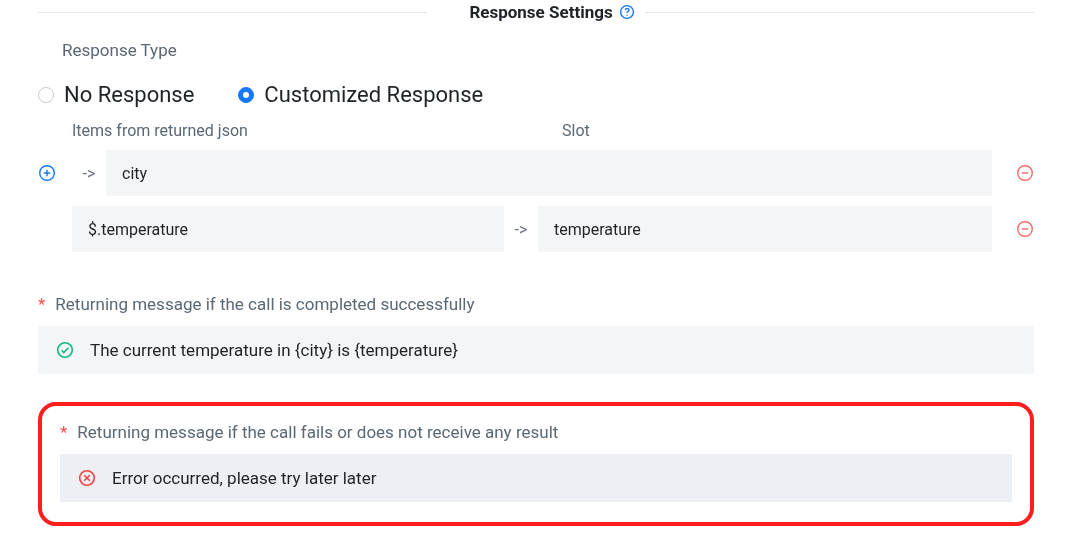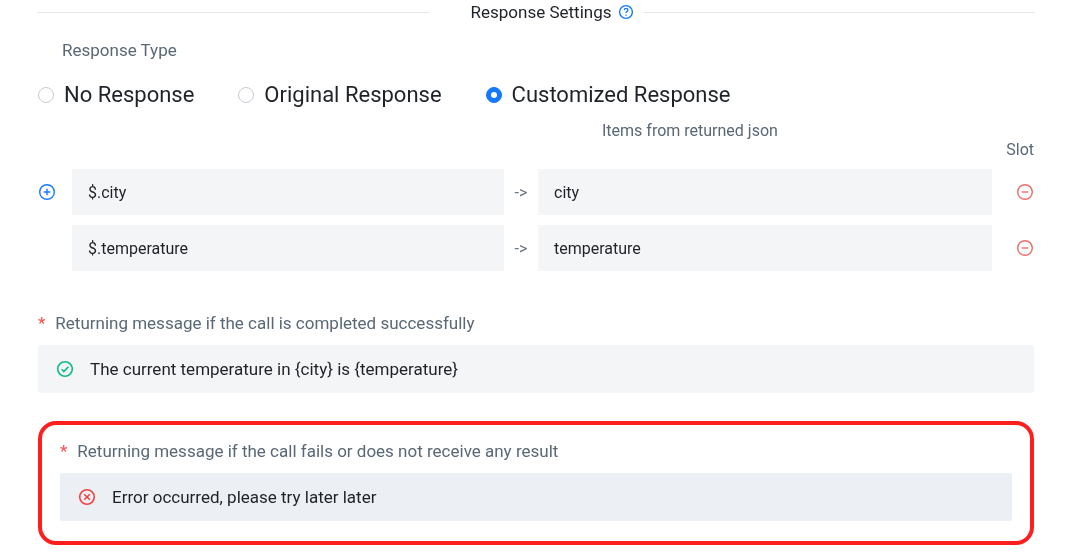--- a/index.html
+++ b/index.html
@@ -21,38 +21,38 @@
     font-size:16px;
     color:var(--text);
     width:1072px;
     background:#fff;
   }
   .wrap{padding:0 38px 24px 38px;}
   .legend-row{
     display:flex;align-items:center;gap:10px;margin-top:2px;
   }
   .hr{flex:1;height:1px;background:var(--border);}
-  .legend-title{font-weight:400;font-size:17px;color:#1f2328;display:flex;align-items:center;gap:6px;margin-left:32px;}
+  .legend-title{font-weight:700;font-size:17px;color:#1f2328;display:flex;align-items:center;gap:6px;margin-left:32px;}
   .help-icon{display:inline-flex;width:16px;height:16px;}
   .section-label{color:var(--muted);font-size:17px;margin-top:18px;margin-left:24px;}
   .radios{display:flex;gap:44px;margin-top:22px;align-items:center;}
   .radio{display:flex;align-items:center;gap:10px;cursor:pointer;}
   .radio .ctrl{
     width:16px;height:16px;border-radius:50%;
     border:1.5px solid #c7ccd4;display:inline-flex;align-items:center;justify-content:center;box-sizing:border-box;
   }
   .radio.selected .ctrl{border-color:var(--blue);background:var(--blue);}
   .radio.selected .ctrl::after{content:"";width:6px;height:6px;border-radius:50%;background:#fff;display:block;}
   .radio .lbl{font-size:22px;color:#1f2328;}
   .parse-row{display:flex;align-items:baseline;gap:10px;margin-top:46px;}
   .parse-row .main{font-size:17px;color:#2b2f33;}
   .parse-row .sub{font-size:14px;color:#8a93a0;}
   .parse-row a{color:var(--blue2);text-decoration:none;font-size:14px;}
   .table{margin-top:14px;}
-  .thead{display:flex;align-items:flex-end;margin-left:34px;flex-direction:column;}
+  .thead{display:flex;align-items:flex-end;margin-left:34px;}
   .thead .col-left{width:432px;color:var(--muted);font-size:16px;}
   .thead .col-arrow{width:34px;}
   .thead .col-right{flex:1;color:var(--muted);font-size:16px;margin-left:24px;}
   .trow{display:flex;align-items:center;margin-top:10px;}
   .trow .lead{width:34px;display:flex;align-items:center;justify-content:flex-start;}
   .cell{height:46px;background:var(--panel);display:flex;align-items:center;padding:0 16px;font-size:16px;color:#1f2328;}
   .cell.left{width:400px;}
   .arrow{width:34px;text-align:center;color:#6b7280;font-size:16px;}
   .cell.right{flex:1;}
   .tail{width:36px;display:flex;align-items:center;justify-content:flex-end;padding-left:6px;}
@@ -94,24 +94,20 @@
     <div class="hr"></div>
   </div>
 
   <div class="section-label">Response Type</div>
 
   <div class="radios">
     <div class="radio">
       <span class="ctrl"></span>
       <span class="lbl">No Response</span>
     </div>
-    <div class="radio">
-      <span class="ctrl"></span>
-      <span class="lbl">Original Response</span>
-    </div>
     <div class="radio selected">
       <span class="ctrl"></span>
       <span class="lbl">Customized Response</span>
     </div>
   </div>
 
 
   <div class="table">
     <div class="thead">
       <div class="col-left">Items from returned json</div>
@@ -121,23 +117,20 @@
 
     <div class="trow">
       <div class="lead">
         <span class="circ-btn">
           <svg viewBox="0 0 18 18" width="18" height="18" fill="none" stroke="#1677ff" stroke-width="1.4">
             <circle cx="9" cy="9" r="7.3"></circle>
               <path d="M9 5.7v6.6M5.7 9h6.6"></path>
           </svg>
         </span>
       </div>
-      <div class="cell left">
-          <span>$.city</span>
-        </div>
       <div class="arrow">-&gt;</div>
       <div class="cell right">
           <span>city</span>
         </div>
       <div class="tail">
         <span class="circ-btn">
           <svg viewBox="0 0 18 18" width="18" height="18" fill="none" stroke="#f26a6a" stroke-width="1.4">
             <circle cx="9" cy="9" r="7.3"></circle>
               <path d="M5.7 9h6.6"></path>
           </svg>

